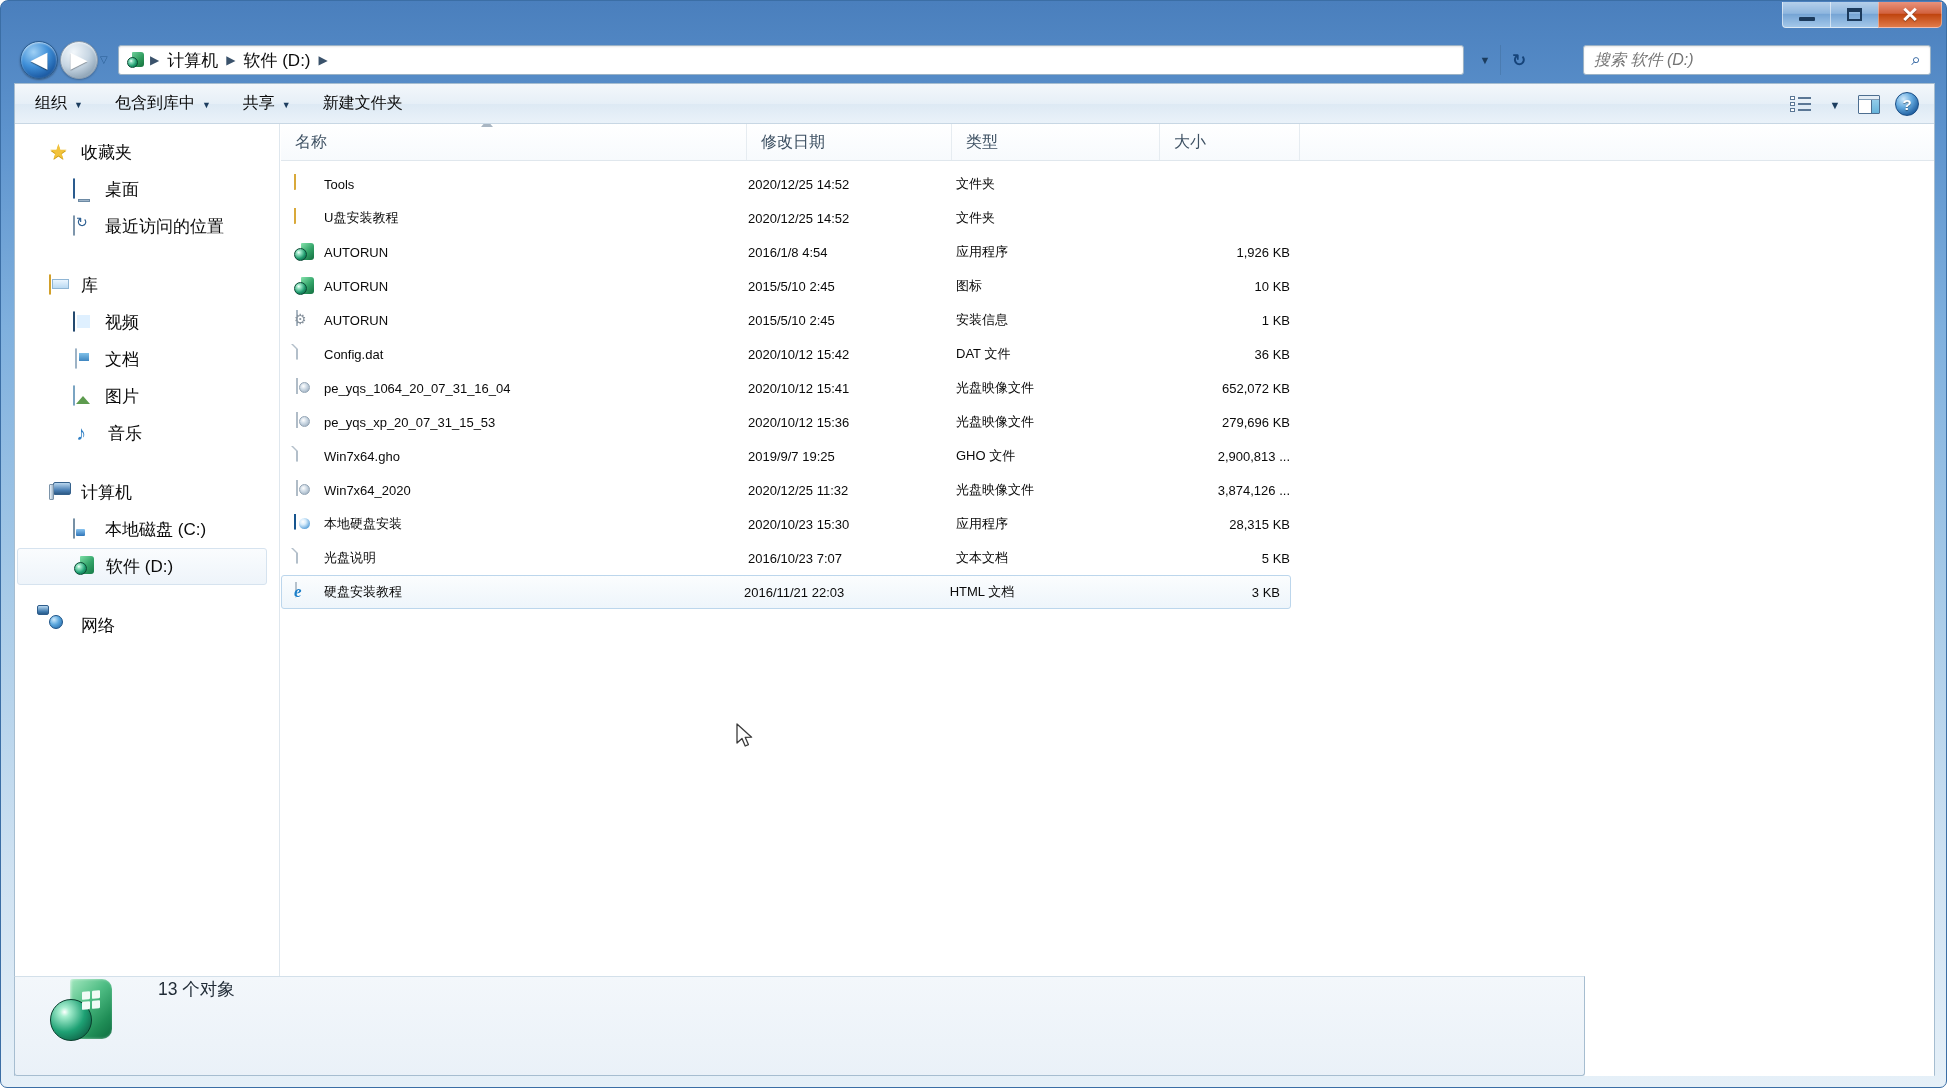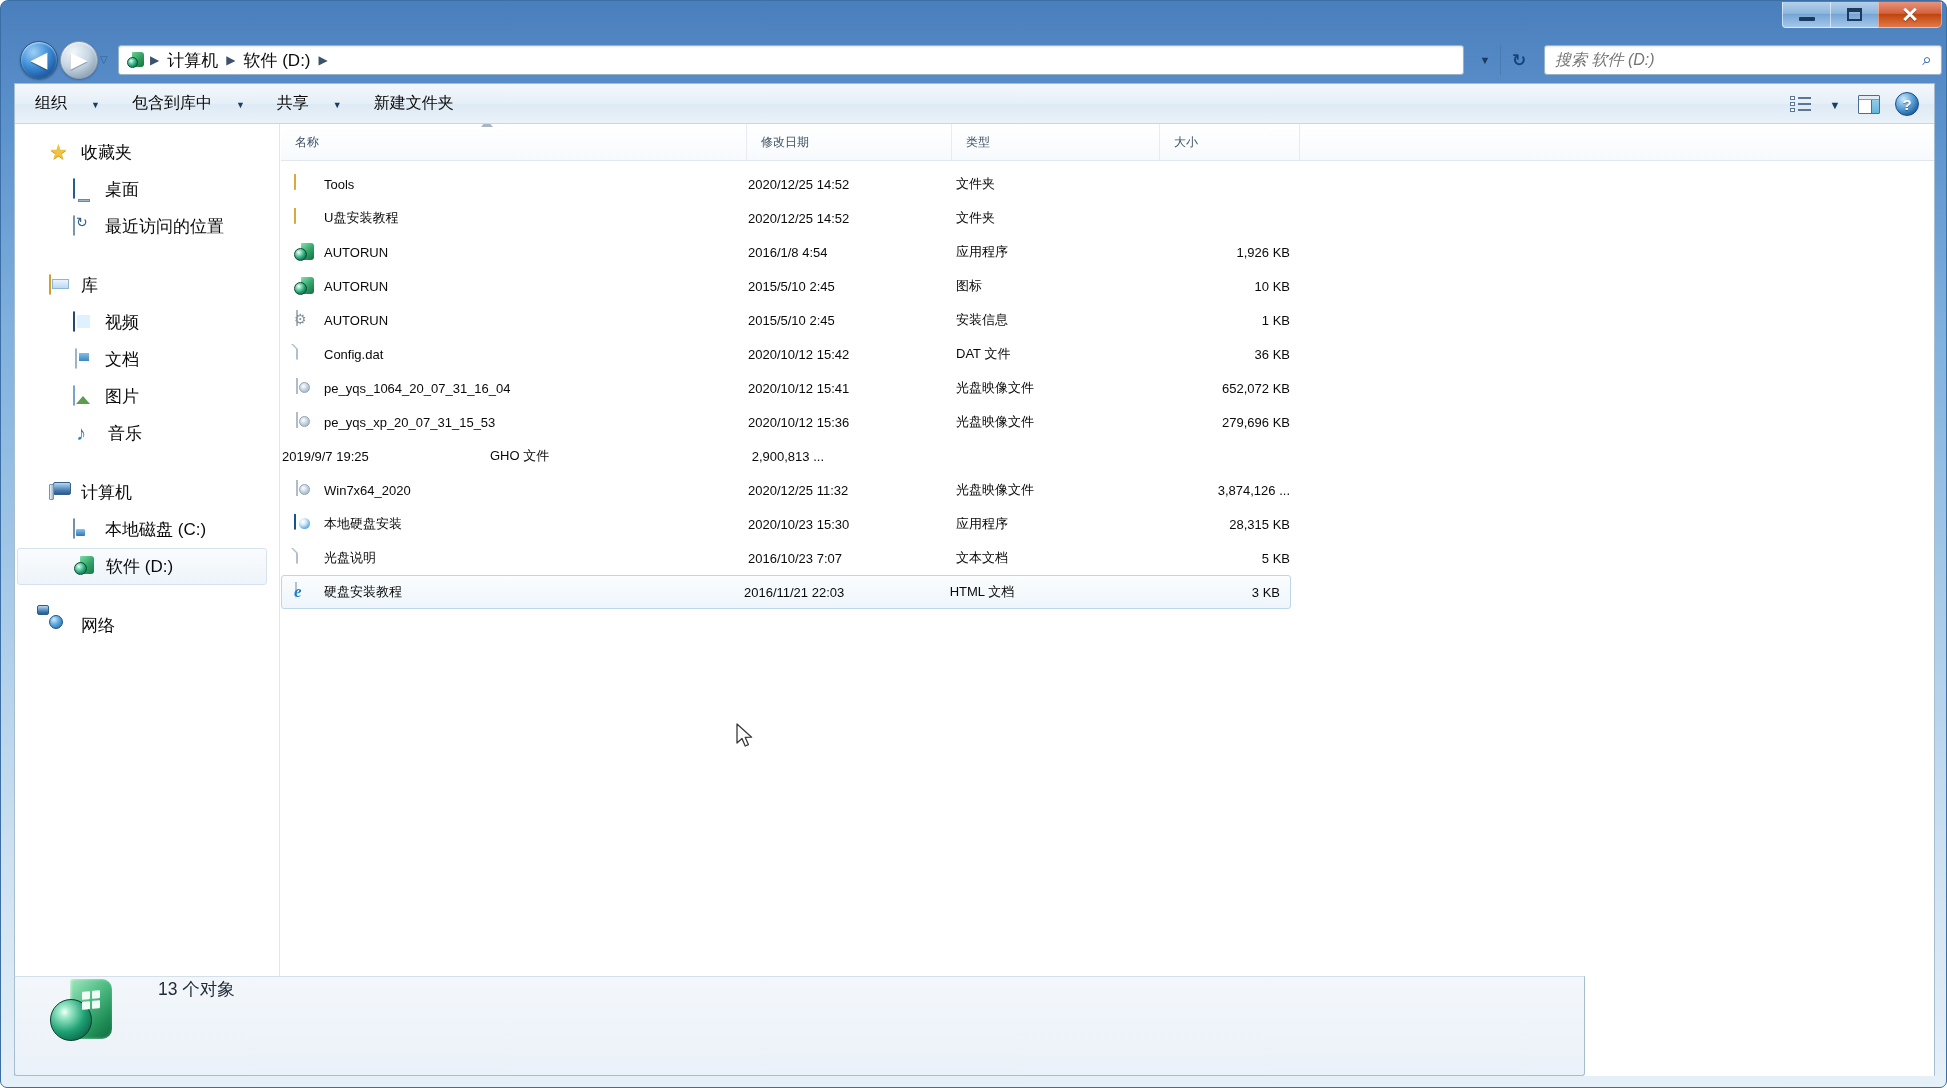--- a/index.html
+++ b/index.html
@@ -195,22 +195,22 @@
     left: 1492px; top: 6px;
     width: 36px; height: 30px;
     display: flex; align-items: center; justify-content: center;
     color: #16447a;
     font-size: 17px;
     font-weight: bold;
     border-left: 1px solid rgba(60,100,140,0.35);
   }
   #searchbox {
     position: absolute;
-    left: 1536px; top: 6px;
-    width: 398px;
+    left: 1575px; top: 6px;
+    width: 348px;
     height: 30px;
     background: #ffffff;
     border: 1px solid #9ab2c6;
     border-radius: 3px;
     box-sizing: border-box;
     display: flex;
     align-items: center;
     box-shadow: inset 0 1px 2px rgba(0,0,0,0.10);
   }
   #search-input {
@@ -259,21 +259,21 @@
     align-items: center;
   }
   .cmd-item {
     font-size: 16px;
     color: #0b0b0b;
     padding: 5px 12px;
     margin-left: 8px;
     white-space: nowrap;
     display: flex;
     align-items: center;
-    gap: 24px;
+    gap: 7px;
     border-radius: 3px;
   }
   .cmd-caret {
     font-size: 9px;
     color: #1b3c5e;
     position: relative;
     top: 1px;
   }
   #cmd-right {
     position: absolute;
@@ -631,21 +631,21 @@
     background: linear-gradient(to bottom, #ffffff 0%, #f7fafd 100%);
     border-bottom: 1px solid #e0e7ed;
     display: flex;
     align-items: center;
   }
   .colh {
     height: 36px;
     display: flex;
     align-items: center;
     box-sizing: border-box;
-    font-size: 12px;
+    font-size: 16px;
     color: #3e5163;
     padding-left: 14px;
     border-right: 1px solid #e6ecf1;
     position: relative;
     white-space: nowrap;
   }
   .colh.c-name { width: 466px; }
   .colh.c-date { width: 205px; }
   .colh.c-type { width: 208px; }
   .colh.c-size { width: 140px; }
@@ -1140,20 +1140,24 @@
           <div class="fcell fc-name">
             <span class="fico"><span class="fi-iso"></span></span>
             <span>pe_yqs_xp_20_07_31_15_53</span>
           </div>
           <div class="fcell fc-date">2020/10/12 15:36</div>
           <div class="fcell fc-type">光盘映像文件</div>
           <div class="fcell fc-size">279,696 KB</div>
         </div>
 
         <div class="frow">
+          <div class="fcell fc-name">
+            <span class="fico"><span class="fi-page"></span></span>
+            <span>Win7x64.gho</span>
+          </div>
           <div class="fcell fc-date">2019/9/7 19:25</div>
           <div class="fcell fc-type">GHO 文件</div>
           <div class="fcell fc-size">2,900,813 ...</div>
         </div>
 
         <div class="frow">
           <div class="fcell fc-name">
             <span class="fico"><span class="fi-iso"></span></span>
             <span>Win7x64_2020</span>
           </div>

